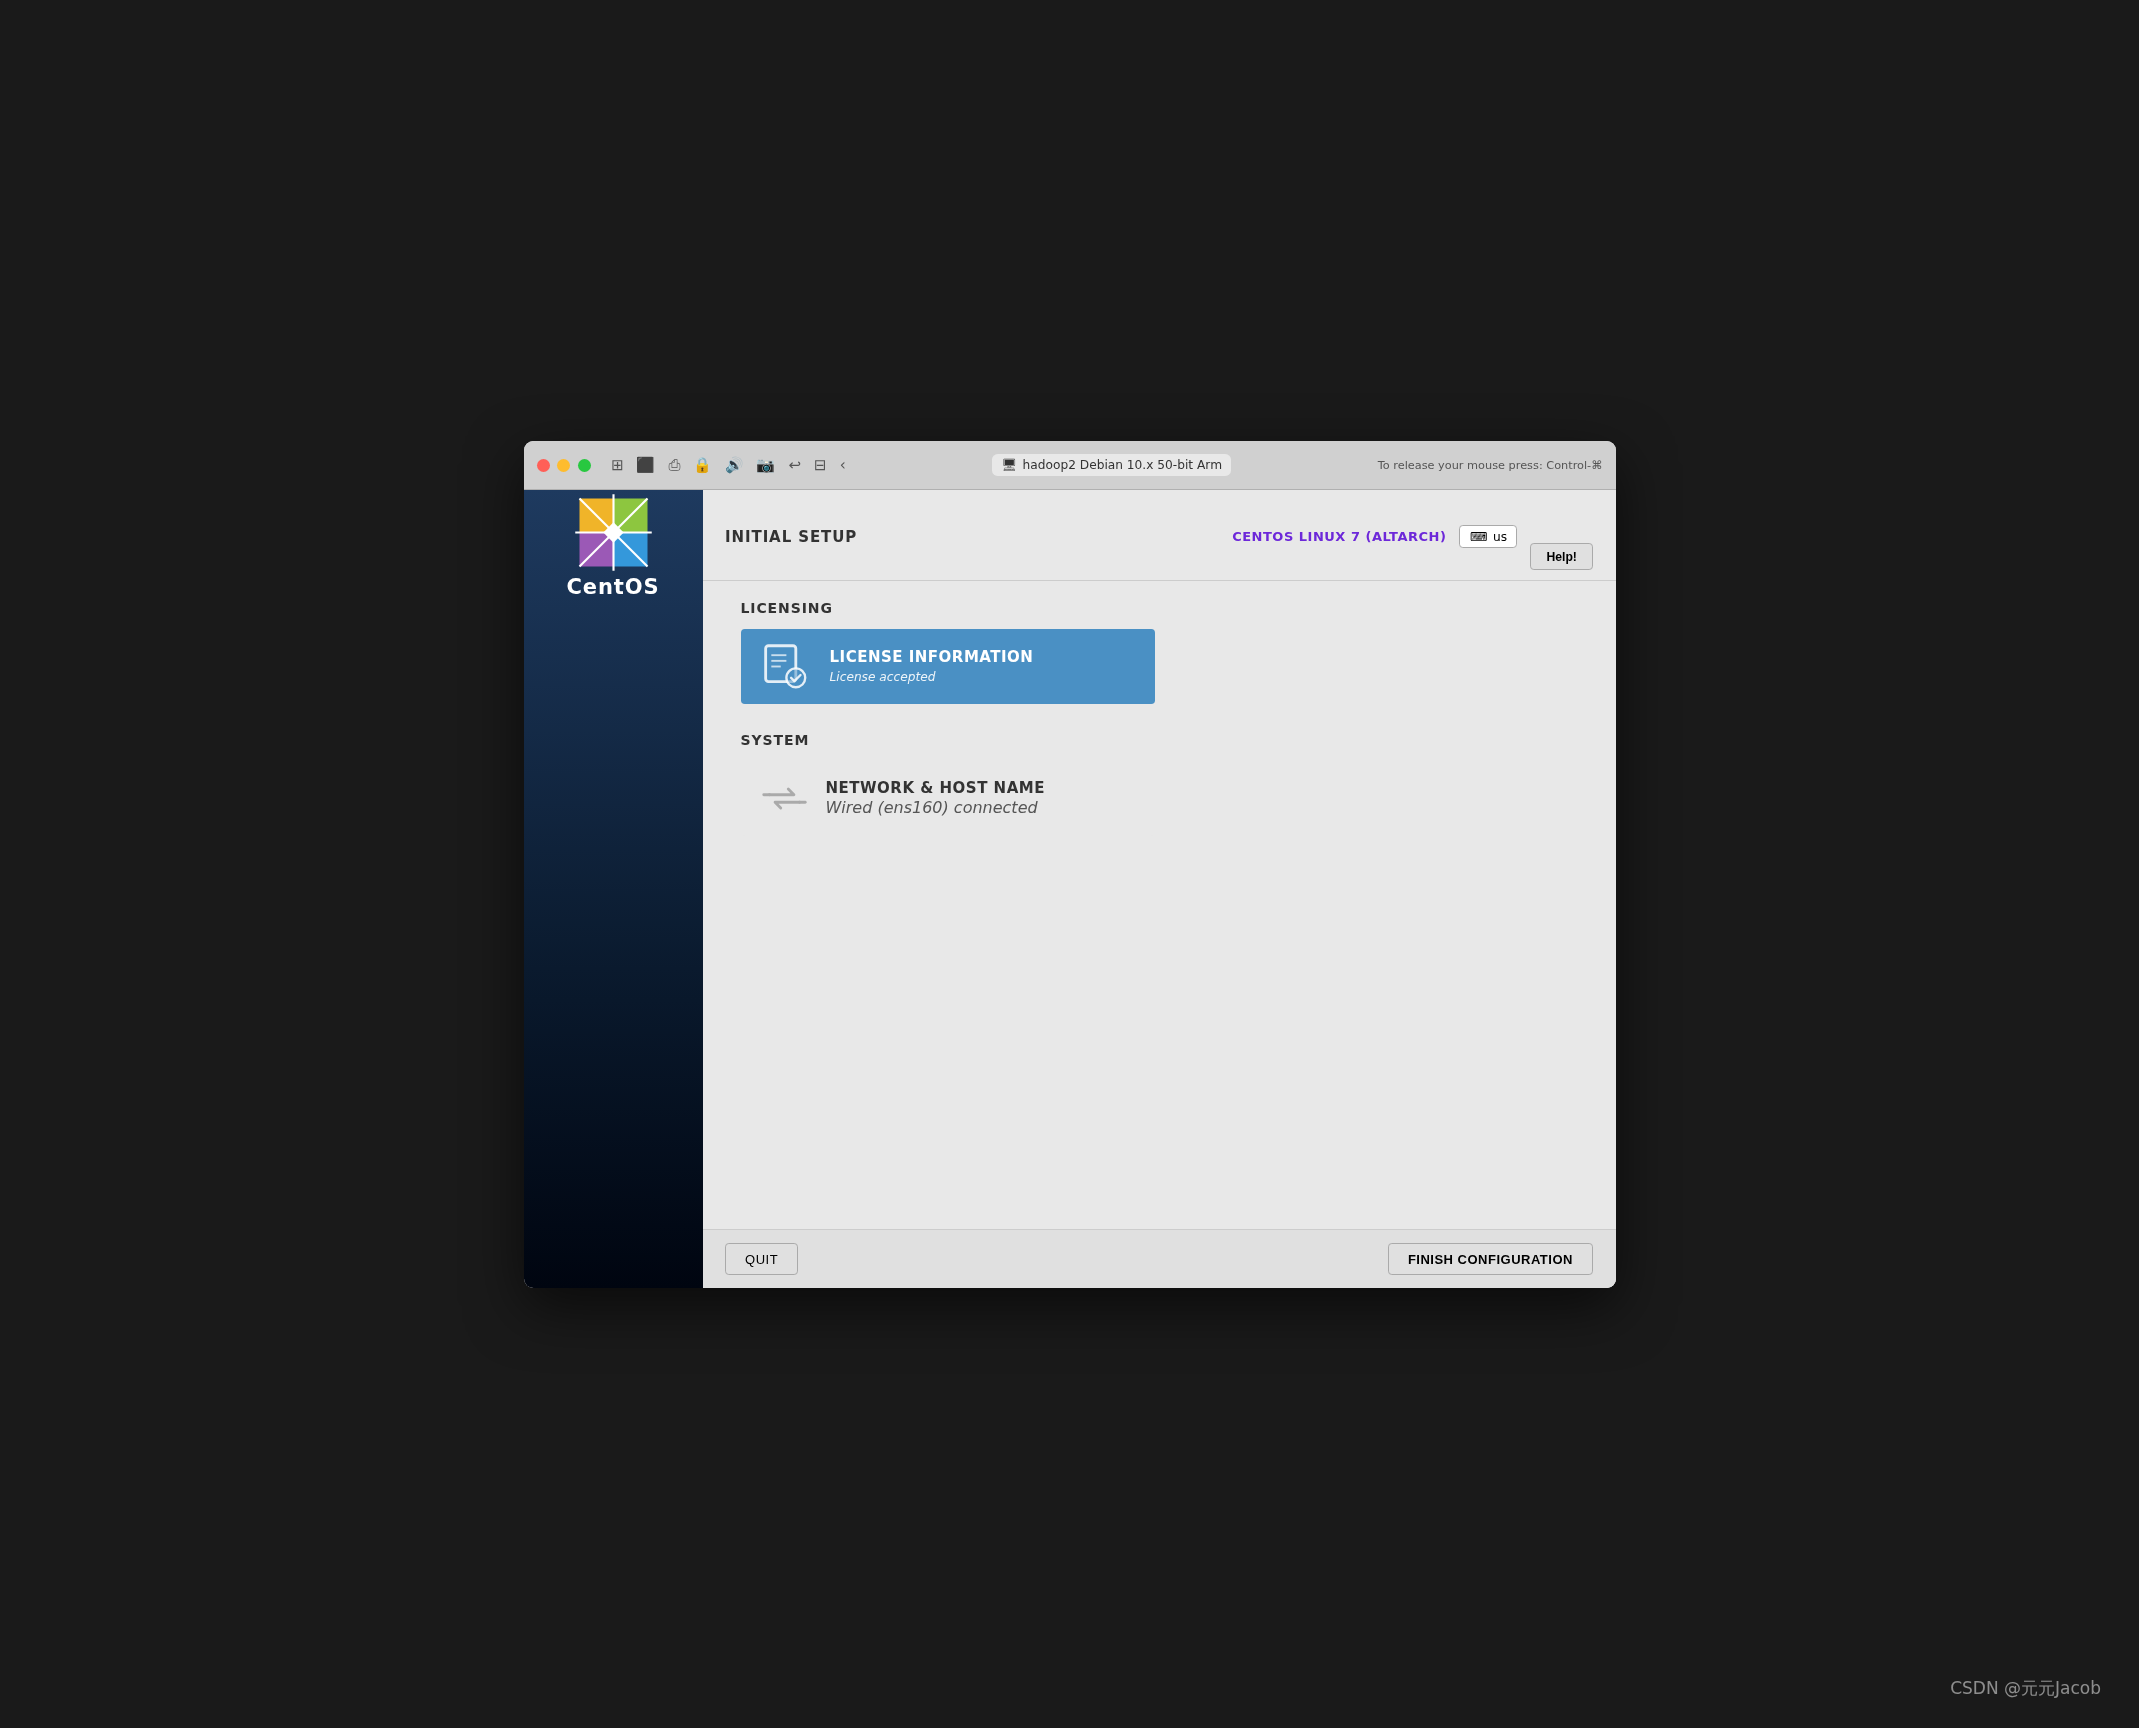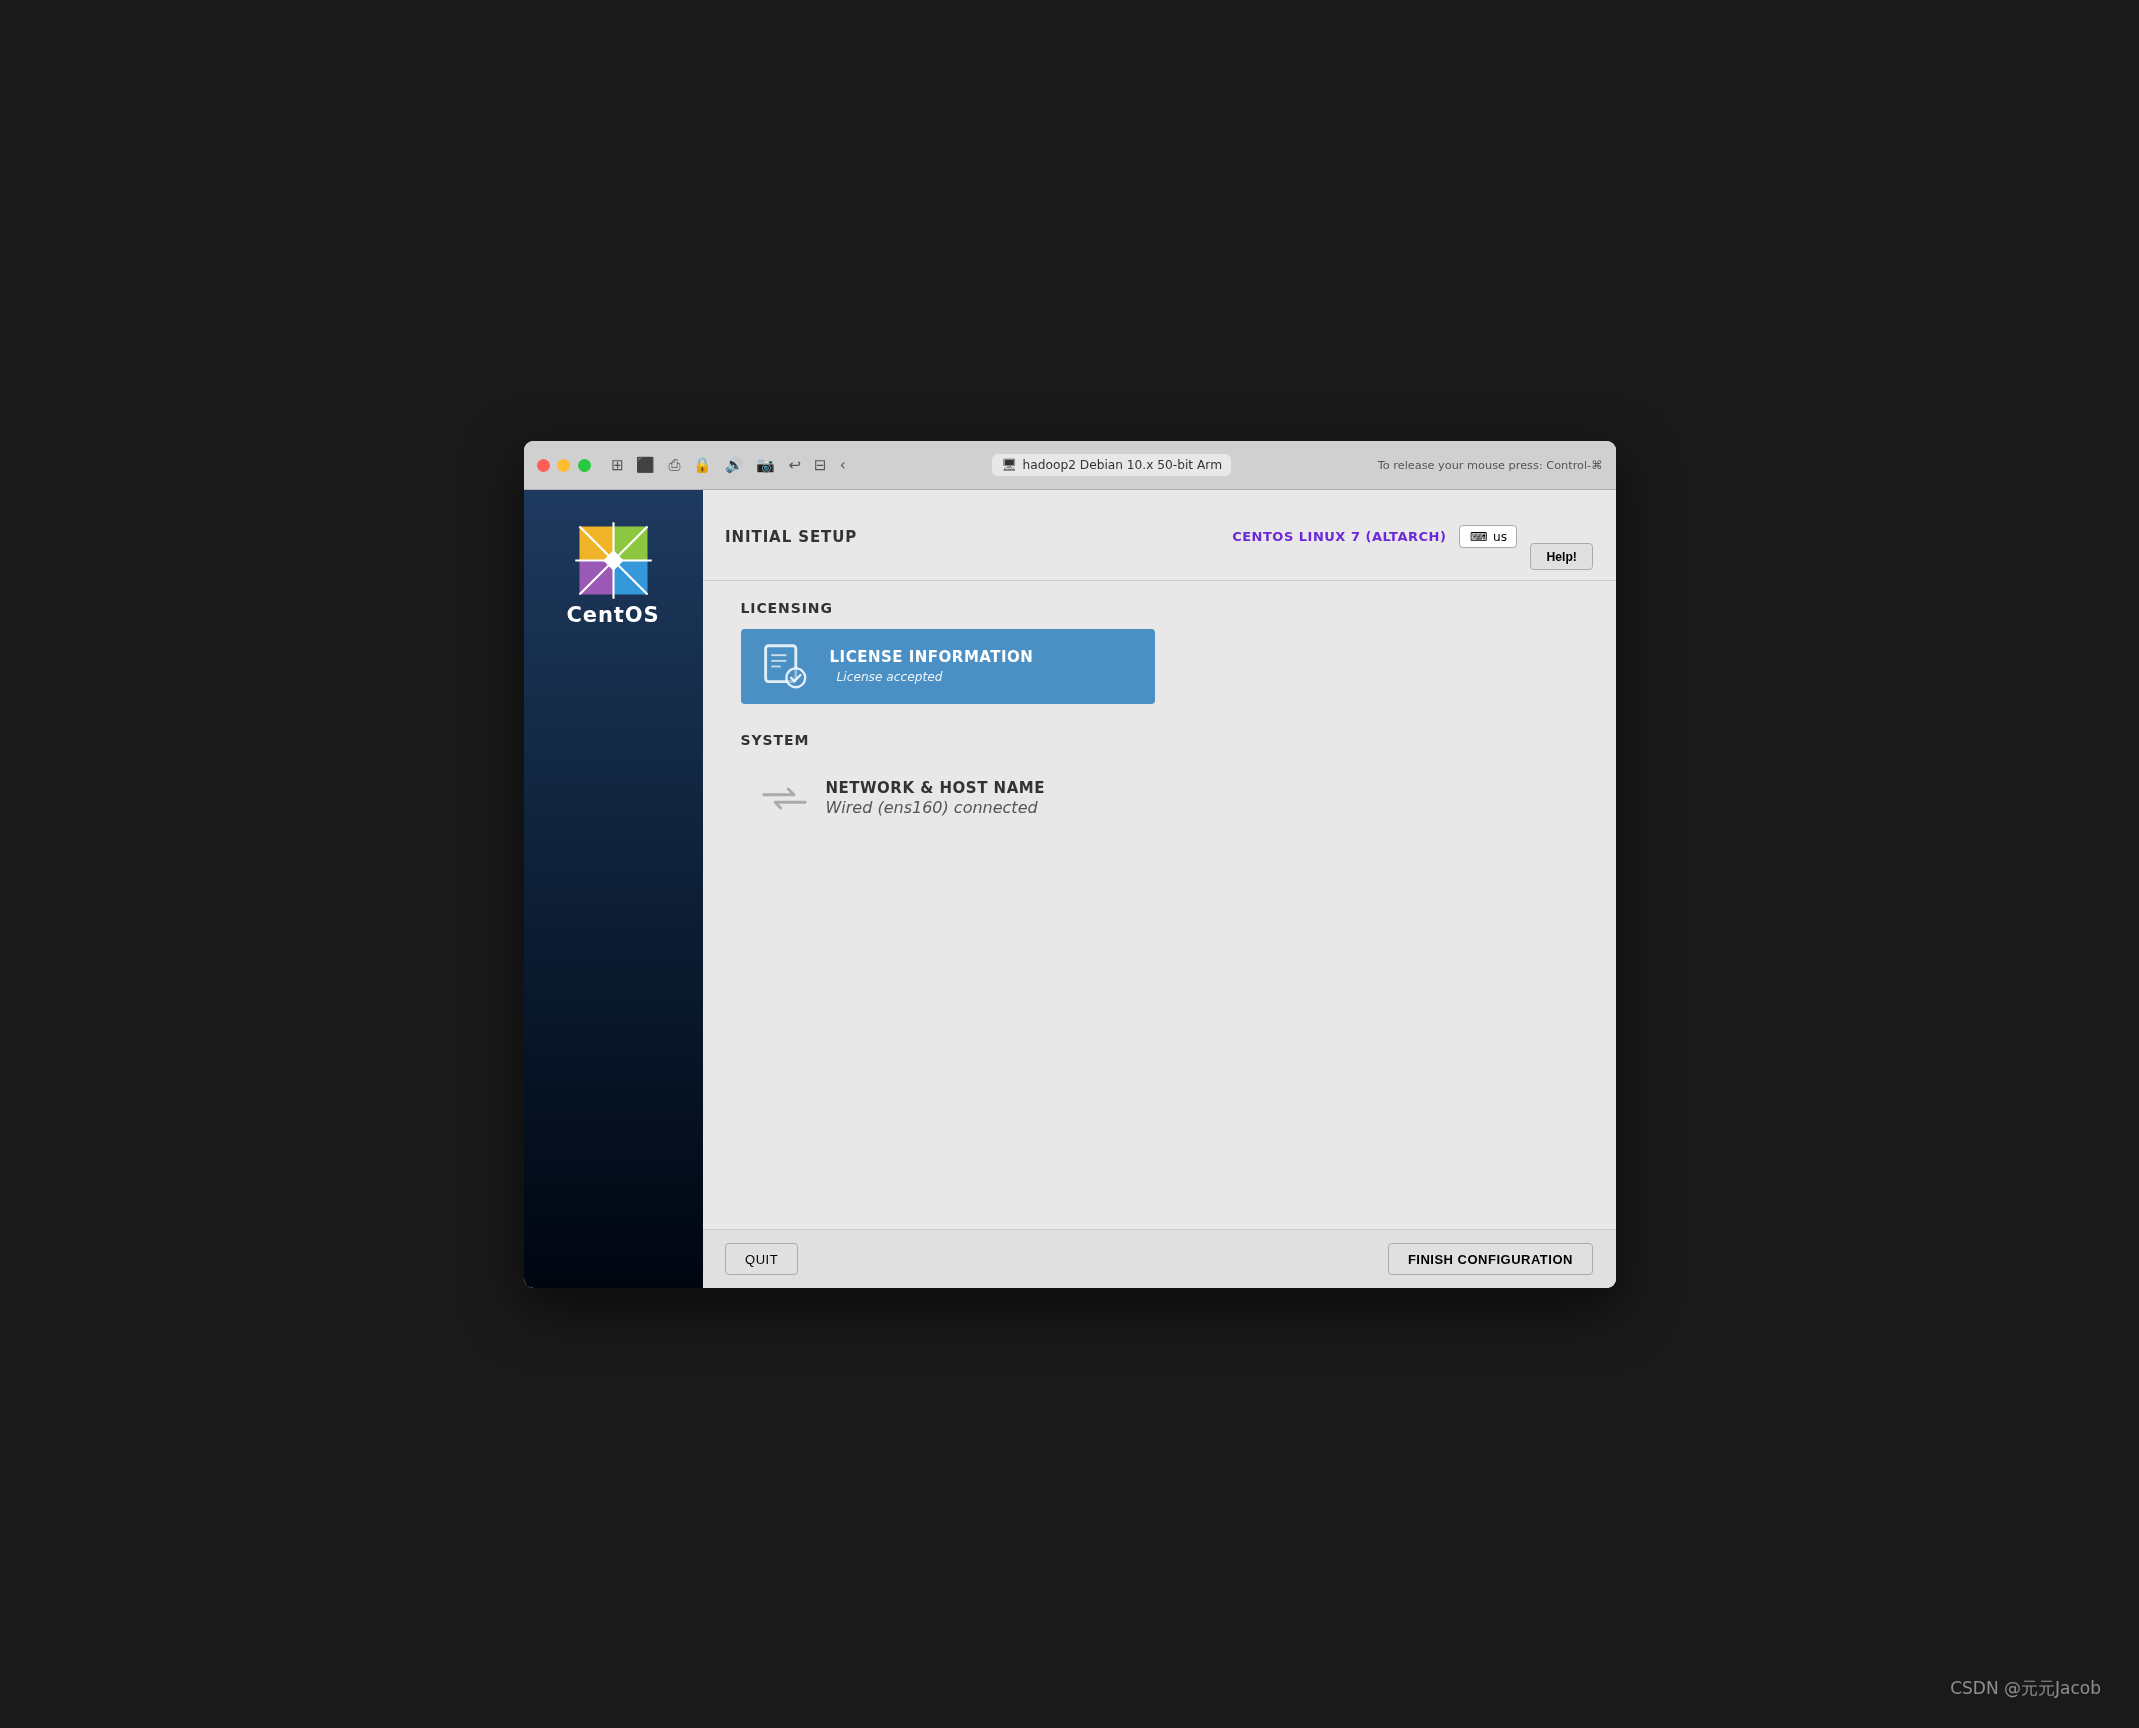--- a/index.html
+++ b/index.html
@@ -88,21 +88,20 @@
       overflow: hidden;
     }
 
     
     .sidebar {
       width: 179px;
       background: linear-gradient(180deg, #1e3a5f 0%, #0a1a2e 60%, #000510 100%);
       display: flex;
       flex-direction: column;
       align-items: center;
-      padding-top: 28px;
       flex-shrink: 0;
     }
 
     .centos-label {
       color: #ffffff;
       font-size: 21px;
       font-weight: bold;
       letter-spacing: 0.9px;
     }
 
@@ -209,21 +208,20 @@
       font-size: 15px;
       font-weight: bold;
       color: #ffffff;
       letter-spacing: 0.5px;
     }
 
     .license-subtitle {
       font-size: 12.2px;
       color: rgba(255,255,255,0.9);
       font-style: italic;
-      margin-left: 7px;
     }
 
     
     .network-card {
       width: 414px;
       background: #e8e8e8;
       border-radius: 3.8px;
       display: flex;
       align-items: center;
       padding: 13px 19px;

